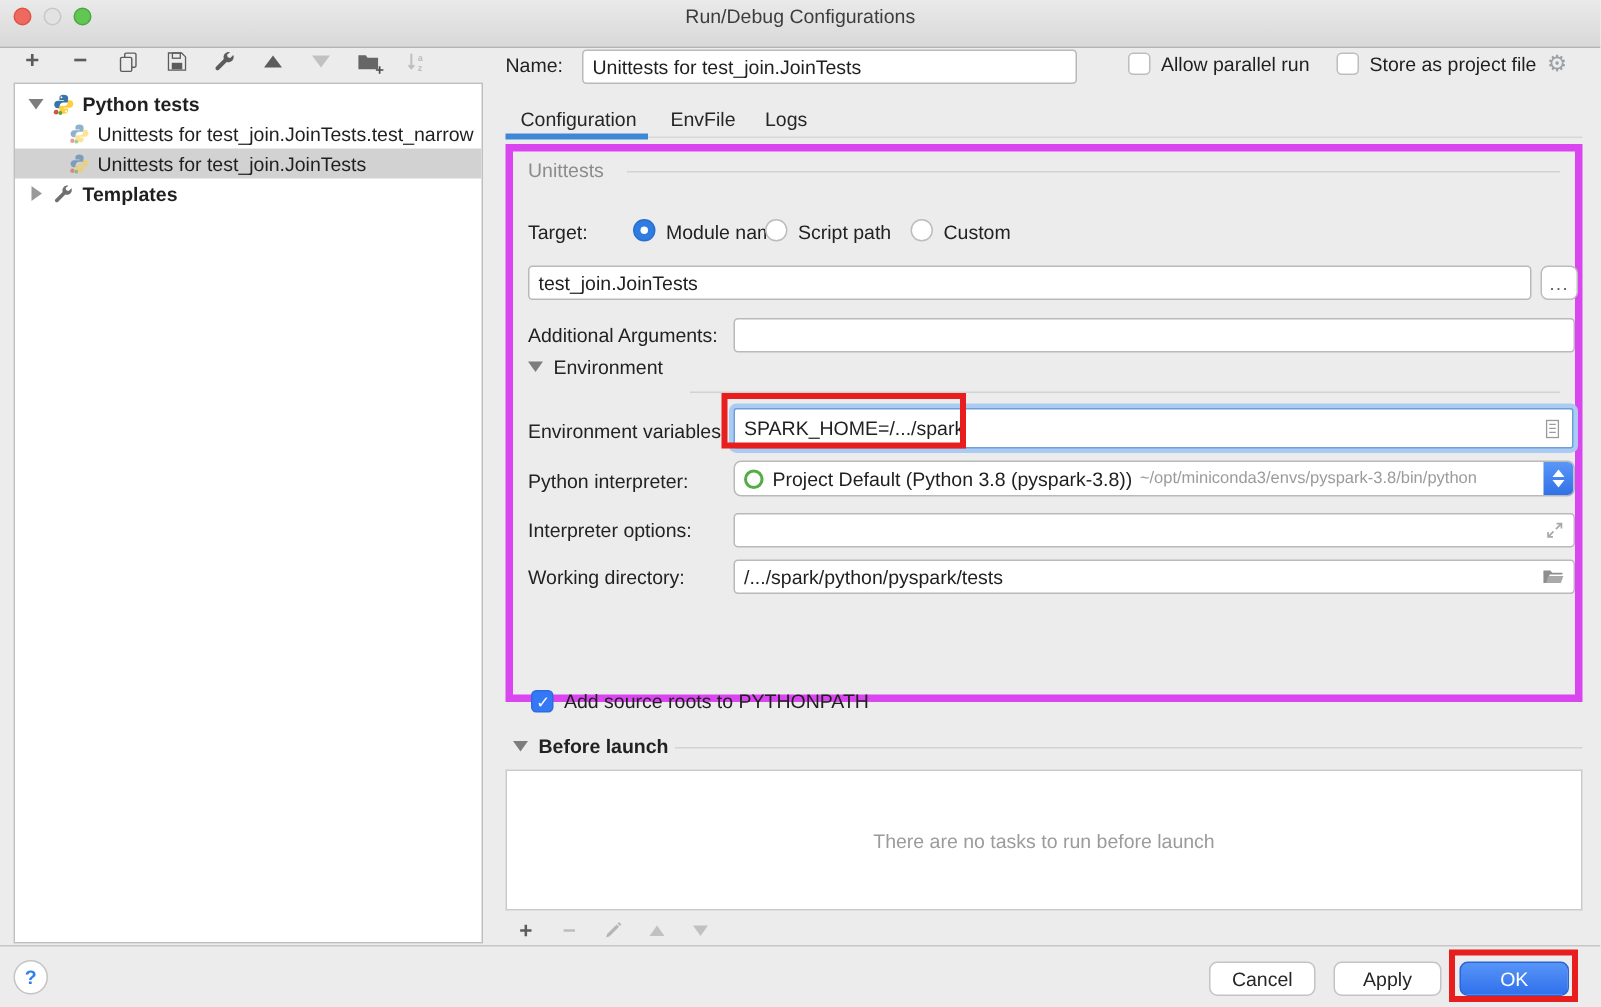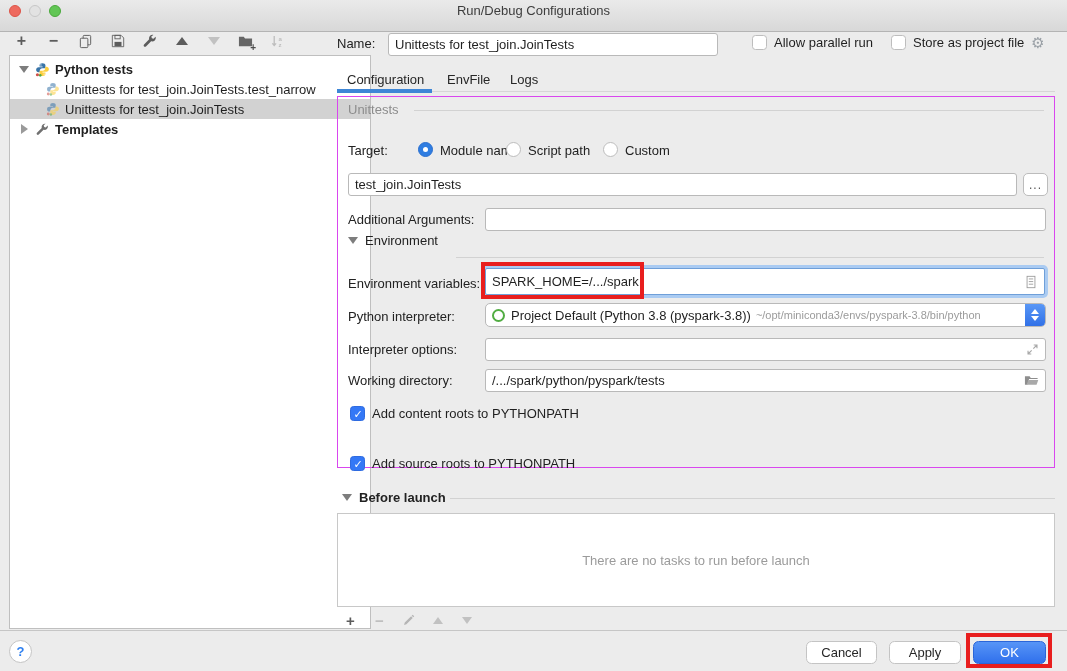--- a/index.html
+++ b/index.html
@@ -28,21 +28,21 @@
   
   .ltoolbar { position:absolute; left:13px; top:31px; display:flex; gap:15px; align-items:center; height:20px; }
   .tbico { width:17px; height:17px; display:flex; align-items:center; justify-content:center;
            font-size:16px; color:#5c5c5c; font-weight:bold; line-height:1; position:relative; }
   .tbico.dim { color:#bdbdbd; }
   .tri-up   { width:0; height:0; border-left:6px solid transparent; border-right:6px solid transparent; border-bottom:8px solid #5c5c5c; }
   .tri-down { width:0; height:0; border-left:6px solid transparent; border-right:6px solid transparent; border-top:8px solid #c1c1c1; }
   .plus-badge { position:absolute; right:-2px; bottom:-3px; font-size:10px; font-weight:bold; color:#4c4c4c; }
 
   .treepanel {
-    position:absolute; left:9px; top:55px; width:362px; height:574px;
+    position:absolute; left:9px; top:55px; width:313px; height:574px;
     background:#fff; border:1px solid #bfbfbf; overflow:hidden; padding-top:3px;
   }
   .trow { height:20px; display:flex; align-items:center; white-space:nowrap; cursor:default; }
   .trow.sel { background:#d2d2d2; }
   .texp { width:12px; margin-left:8px; display:flex; justify-content:center; }
   .exp-down { width:0; height:0; border-left:5px solid transparent; border-right:5px solid transparent; border-top:7px solid #7d7d7d; }
   .exp-right{ width:0; height:0; border-top:5px solid transparent; border-bottom:5px solid transparent; border-left:7px solid #9a9a9a; }
   .ticon { width:17px; margin:0 4px 0 4px; display:flex; justify-content:center; align-items:center; }
   .ticon.faded { opacity:.55; }
   .child-ind { width:30px; }
@@ -62,21 +62,21 @@
 
   .chk { width:15px; height:15px; border:1px solid #bdbdbd; border-radius:3.5px; background:#fff; display:inline-block; flex:0 0 auto; }
   .chk.on { background:#3478f6; border-color:#2e6be0; position:relative; }
   .chk.on::after { content:"✓"; color:#fff; font-size:11px; font-weight:bold; position:absolute; left:2.5px; top:0.5px; }
   .chkrow { position:absolute; display:flex; align-items:center; gap:7px; }
 
   .tab { position:absolute; top:68px; height:24px; line-height:24px; color:#262626; cursor:default; }
   .tabline { position:absolute; left:0; top:91px; width:718px; height:1px; background:#d6d6d6; }
   .tabunderline { position:absolute; left:0; top:89px; width:95px; height:3.5px; background:#3e86d6; }
 
-  .groupbox { position:absolute; left:0; top:96px; width:718px; height:372px; border:1px solid #d946ef; }
+  .groupbox { position:absolute; left:0; top:96px; width:718px; height:372px; border:5px solid #d946ef; }
   .hline { position:absolute; height:1px; background:#d2d2d2; }
 
   .radio { width:15px; height:15px; border-radius:50%; background:#fff; border:1px solid #bdbdbd; position:absolute; }
   .radio.on { background:#2f7de1; border-color:#2a6fd0; }
   .radio.on::after { content:""; position:absolute; width:5px; height:5px; border-radius:50%; background:#fff; left:4px; top:4px; }
 
   .browse-btn {
     position:absolute; width:25px; height:23px; background:#fff; border:1px solid #bcbcbc; border-radius:5px;
     display:flex; align-items:center; justify-content:center; font-size:12px; color:#555; letter-spacing:1px;
   }
@@ -330,24 +330,20 @@
       <div class="field" style="left:147px; top:272px; width:561px; height:23px;">
         <span>/.../spark/python/pyspark/tests</span>
         <span class="right-ico">
           <svg viewBox="0 0 16 16" width="15" height="15">
               <path fill="#8e8e8e" d="M1 3.5h5l1.2 1.7h7.3v1.2H5.4L3.6 12.5H1z"></path>
               <path fill="#a9a9a9" d="M4.6 7.4H15.2l-1.8 5.1H2.9z"></path>
             </svg>
         </span>
       </div>
 
-      <div class="chkrow" style="left:12px; top:309px;">
-        <span class="chk on"></span>
-        <span>Add content roots to PYTHONPATH</span>
-      </div>
       <div class="chkrow" style="left:12px; top:339px;margin-top:20px;">
         <span class="chk on"></span>
         <span>Add source roots to PYTHONPATH</span>
       </div>
     </div>
 
     <div class="sec-head" style="left:5px; top:490px;">
       <span class="exp-down"></span>
       <span style="font-weight:bold;">Before launch</span>
     </div>

